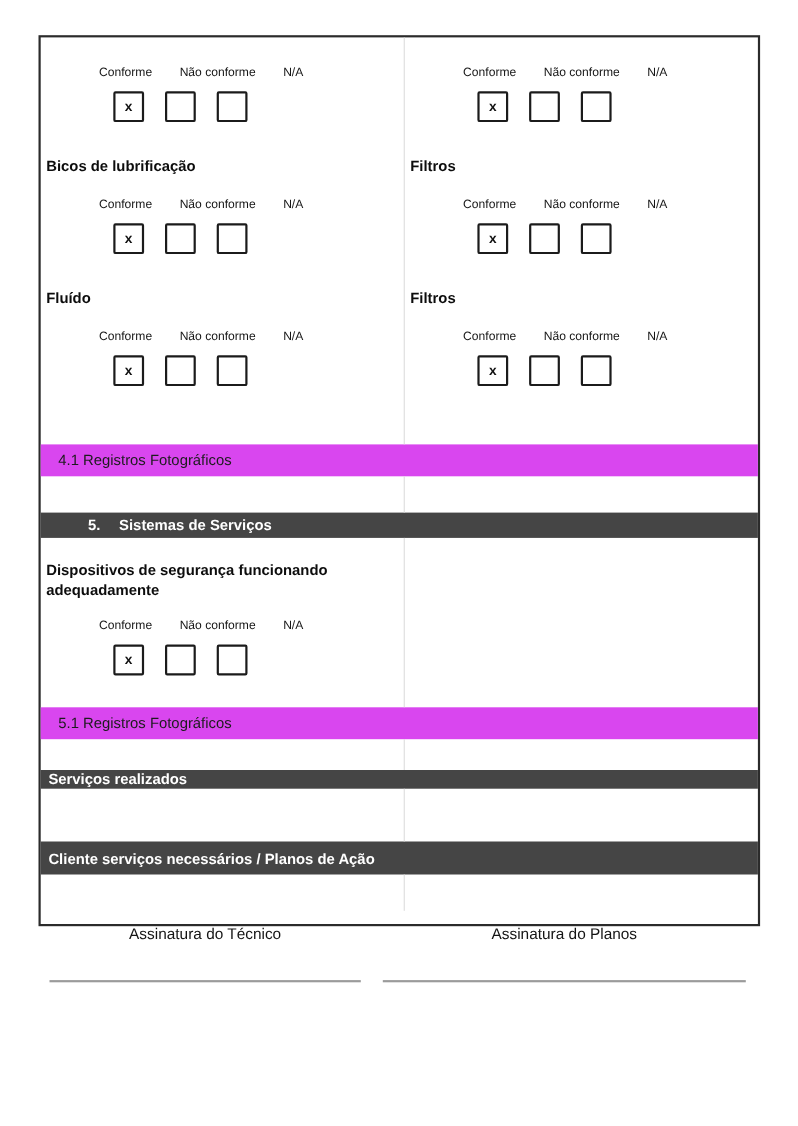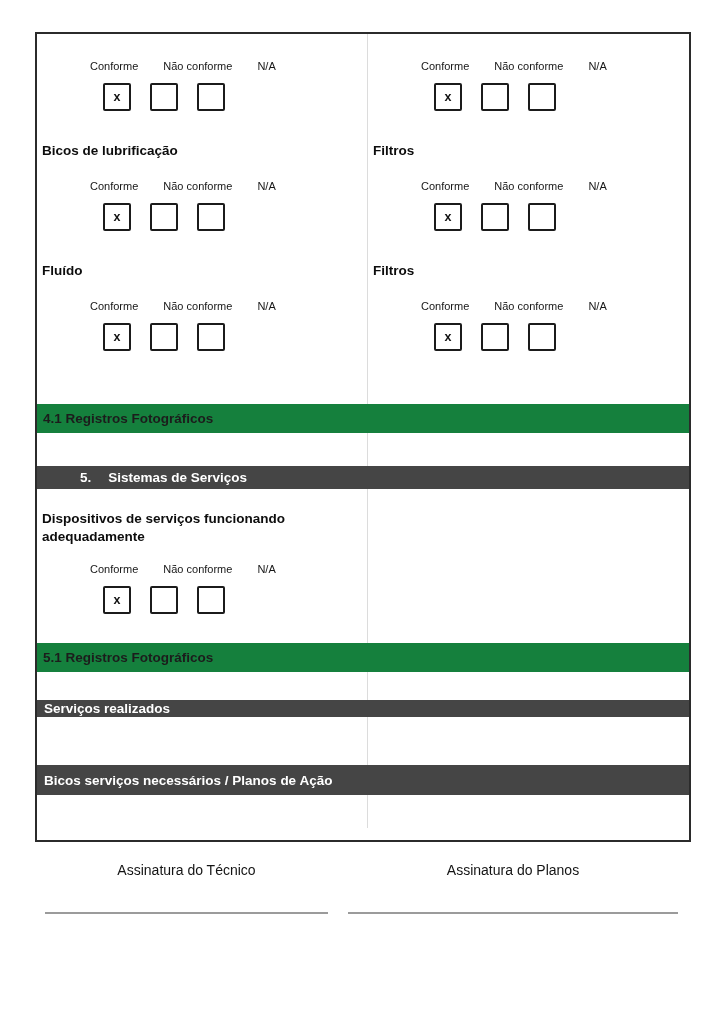--- a/index.html
+++ b/index.html
@@ -35,32 +35,32 @@
   .rowG .cg { margin-top:17px; }
   .cg-labels { display:flex; gap:25px; font-size:11px; color:#161616; white-space:nowrap; }
   .cg-boxes { display:flex; gap:19px; margin:11px 0 0 13px; }
   .box {
     width:24px; height:24px; border:2px solid #1b1b1b; border-radius:2px;
     background:#fff; display:flex; align-items:center; justify-content:center;
     font-size:12.5px; font-weight:700; color:#111;
   }
 
   .bar-light {
-    height:29px; background:#15803d; display:flex; align-items:center;
-    padding-left:6px; font-size:13.5px; color:#1c1c1c;font-weight:bold;
+    height:29px; background:#d946ef; display:flex; align-items:center;
+    padding-left:16px; font-size:13.5px; color:#1c1c1c;
   }
   .bar-dark {
     height:17px; background:#454545; color:#ffffff; font-weight:700;
     display:flex; align-items:center; padding-left:7px; font-size:13.5px;
   }
   .bar-sec5 { height:23px; padding-left:43px; }
   .sec5-num { margin-right:17px; }
   .barL { height:30px; }
 
-  .sig-row { position:absolute; left:45px; top:862px; display:flex; width:635px; }
+  .sig-row { position:absolute; left:45px; top:841px; display:flex; width:635px; }
   .sig-left { width:283px; }
   .sig-right { width:330px; margin-left:20px; }
   .sig-label { text-align:center; font-size:14px; color:#141414; }
   .sig-line { border-top:2px solid #9b9b9b; margin-top:34px; height:0; }
 </style>
 </head>
 <body>
 
 <div class="sheet">
   <div class="frame">
@@ -171,21 +171,21 @@
       <div class="cellR"></div>
     </div>
 
     <div class="bar-dark bar-sec5">
       <span class="sec5-num">5.</span>
       <span>Sistemas de Serviços</span>
     </div>
 
     <div class="row2 rowG">
       <div class="cellL">
-        <div class="item-label">Dispositivos de serviços funcionando adequadamente</div>
+        <div class="item-label">Dispositivos de segurança funcionando adequadamente</div>
         <div class="cg">
           <div class="cg-labels">
             <span>Conforme</span>
             <span>Não conforme</span>
             <span>N/A</span>
           </div>
           <div class="cg-boxes">
             <span class="box">x</span>
             <span class="box"></span>
             <span class="box"></span>
@@ -207,21 +207,21 @@
     <div class="bar-dark">
       <span>Serviços realizados</span>
     </div>
 
     <div class="row2 rowK">
       <div class="cellL"></div>
       <div class="cellR"></div>
     </div>
 
     <div class="bar-dark barL">
-      <span>Bicos serviços necessários / Planos de Ação</span>
+      <span>Cliente serviços necessários / Planos de Ação</span>
     </div>
 
     <div class="row2 rowM">
       <div class="cellL"></div>
       <div class="cellR"></div>
     </div>
 
   </div>
 
   <div class="sig-row">

